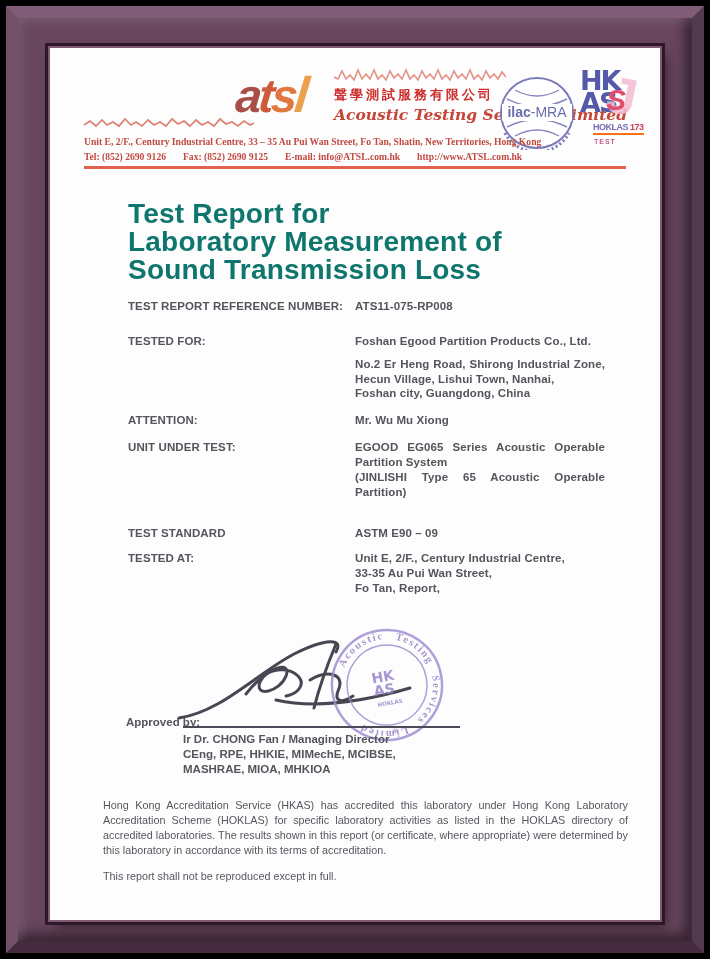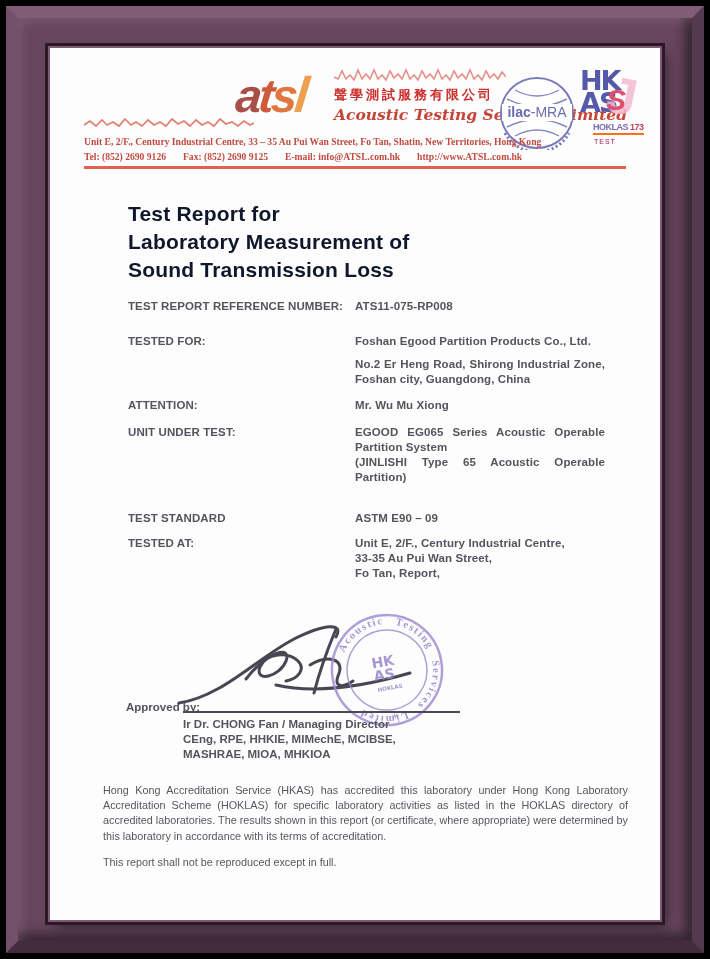--- a/index.html
+++ b/index.html
@@ -55,22 +55,22 @@
   .hkas .test { position: absolute; left: 14px; top: 68px; font-size: 7px; color: #a15;
                 letter-spacing: 1px; }
 
   .addr { position: absolute; left: 34px; top: 86px; width: 545px;
           font-family: "Liberation Serif", serif; font-weight: bold;
           color: #c14a41; font-size: 9.6px; line-height: 15px; white-space: nowrap; }
   .addr .seg { margin-right: 17px; }
   .rule { position: absolute; left: 34px; right: 34px; top: 118px; height: 3px; background: #e2614e; }
 
   
-  .title { margin: 32px 55px 15px 78px; font-size: 21px; font-weight: bold;
-           color: #0f172a; line-height: 28px; letter-spacing: .2px; }
+  .title { margin: 32px 55px 15px 78px; font-size: 28px; font-weight: bold;
+           color: #0f766e; line-height: 28px; letter-spacing: .2px; }
 
   
   .rows { padding: 0 55px 0 78px; font-size: 11.5px; font-weight: bold;
           color: #55545d; letter-spacing: .1px; }
   .row { display: grid; grid-template-columns: 227px 1fr; line-height: 15px; }
   .mb10 { margin-bottom: 10px; } .mb8 { margin-bottom: 8px; } .mb7 { margin-bottom: 12px; }
   .mb12 { margin-bottom: 12px; } .mb26 { margin-bottom: 26px; }
   .lines div { line-height: 15px; }
   .lines.tight div { line-height: 14.5px; }
   .jline { text-align: justify; text-align-last: justify; }
@@ -158,20 +158,21 @@
     <div class="row mb10">
     </div>
     <div class="row mb8">
       <div>TESTED FOR:</div>
       <div>Foshan Egood Partition Products Co., Ltd.</div>
     </div>
     <div class="row mb7">
       <div></div>
       <div class="lines tight">
         <div class="jline">No.2 Er Heng Road, Shirong Industrial Zone,</div>
+        <div>Hecun Village, Lishui Town, Nanhai,</div>
         <div>Foshan city, Guangdong, China</div>
       </div>
     </div>
     <div class="row mb12">
       <div>ATTENTION:</div>
       <div>Mr. Wu Mu Xiong</div>
     </div>
     <div class="row mb26">
       <div>UNIT UNDER TEST:</div>
       <div class="lines">

